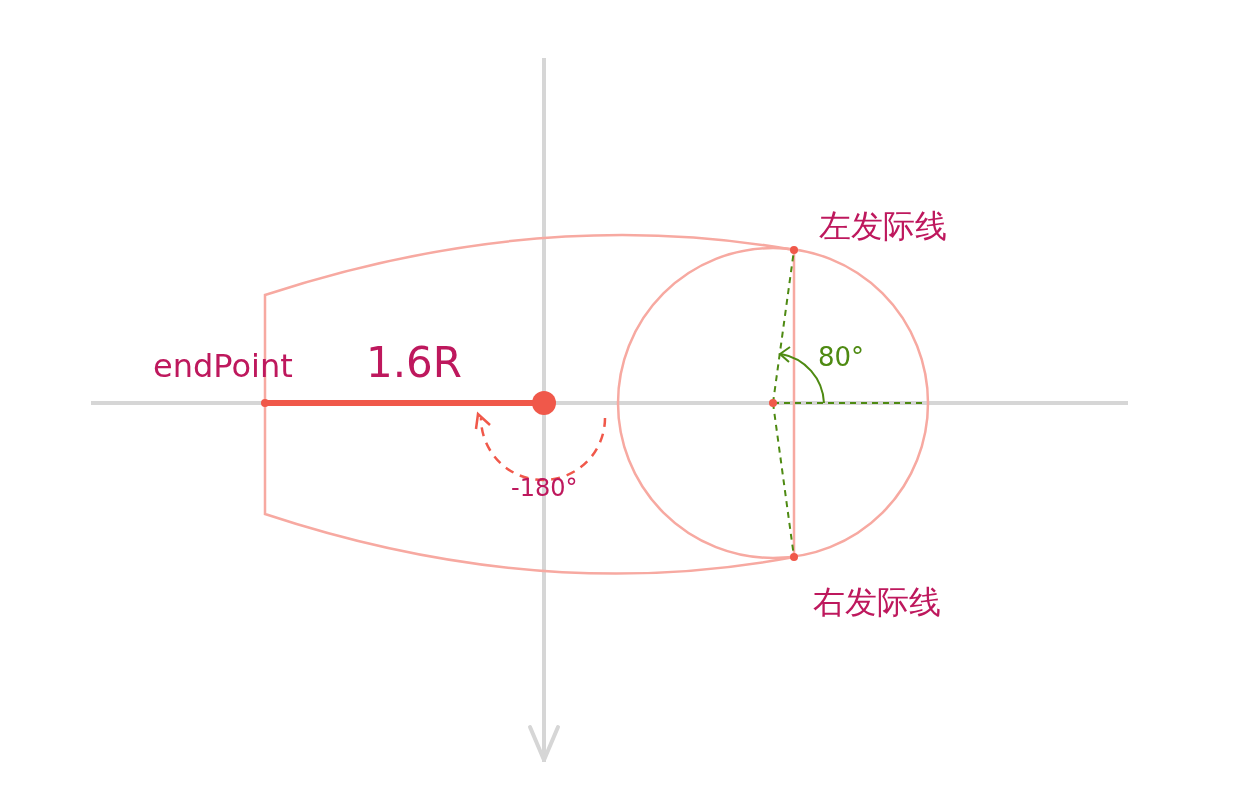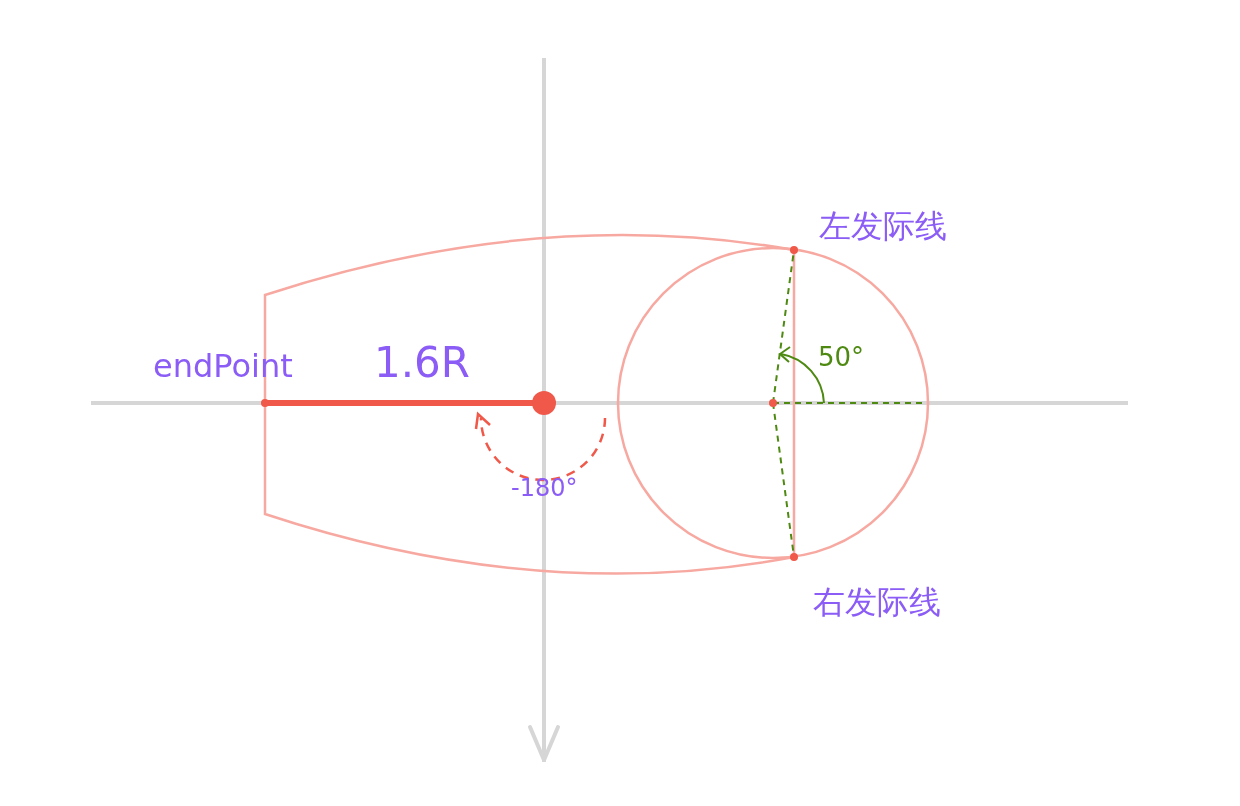--- a/index.html
+++ b/index.html
@@ -1,19 +1,19 @@
 <!DOCTYPE html>
 <html><head>
 <meta charset="utf-8">
 <style>
   html, body { margin:0; padding:0; background:#ffffff; }
   body { width:1240px; height:806px; overflow:hidden; position:relative; font-family:"DejaVu Sans", sans-serif; }
   svg { position:absolute; left:0; top:0; }
   .lbl { position:absolute; white-space:nowrap; line-height:1; }
-  .red { color:#8b5cf6; }
+  .red { color:#be185d; }
   .green { color:#4e8a12; }
 </style>
 </head>
 <body>
 
 <svg width="1240" height="806" viewBox="0 0 1240 806">
 
   <line x1="91" y1="403" x2="1128" y2="403" stroke="#d6d6d6" stroke-width="4"></line>
   <line x1="544" y1="58" x2="544" y2="762" stroke="#d6d6d6" stroke-width="4"></line>
   <polyline points="530,727 544,760 558,727" fill="none" stroke="#d6d6d6" stroke-width="4" stroke-linejoin="round" stroke-linecap="round"></polyline>
@@ -34,17 +34,17 @@
 
   <path d="M605,418 A62,62 0 0 1 481,418" fill="none" stroke="#f0584a" stroke-width="2.5" stroke-dasharray="9,7"></path>
   <polyline points="476,429 478,414 490,425" fill="none" stroke="#f0584a" stroke-width="2.5"></polyline>
 
   <circle cx="773" cy="403" r="4" fill="#f0584a"></circle>
   <circle cx="794" cy="250" r="4" fill="#f0584a"></circle>
   <circle cx="794" cy="557" r="4" fill="#f0584a"></circle>
 </svg>
 
 <span class="lbl red" style="left:110px; top:350px; font-size:32px;margin-left:43px;">endPoint</span>
-<span class="lbl red" style="left:374px; top:342px; font-size:42px;text-align:right;">1.6R</span>
+<span class="lbl red" style="left:366px; top:342px; font-size:42px;text-align:right;">1.6R</span>
 <span class="lbl red" style="left:511px; top:476px; font-size:24px;">-180°</span>
-<span class="lbl green" style="left:818px; top:344px; font-size:26px;">50°</span>
+<span class="lbl green" style="left:818px; top:344px; font-size:26px;">80°</span>
 <span class="lbl red" style="left:819px; top:210px; font-size:32px;">左发际线</span>
 <span class="lbl red" style="left:813px; top:566px; font-size:32px;margin-top:20px;">右发际线</span>
 
 </body></html>

